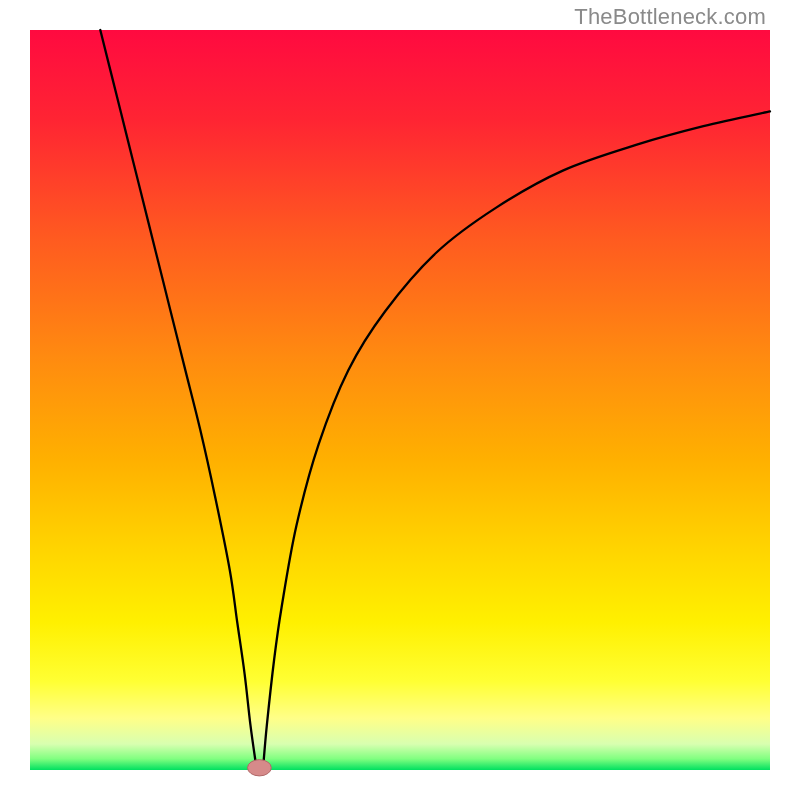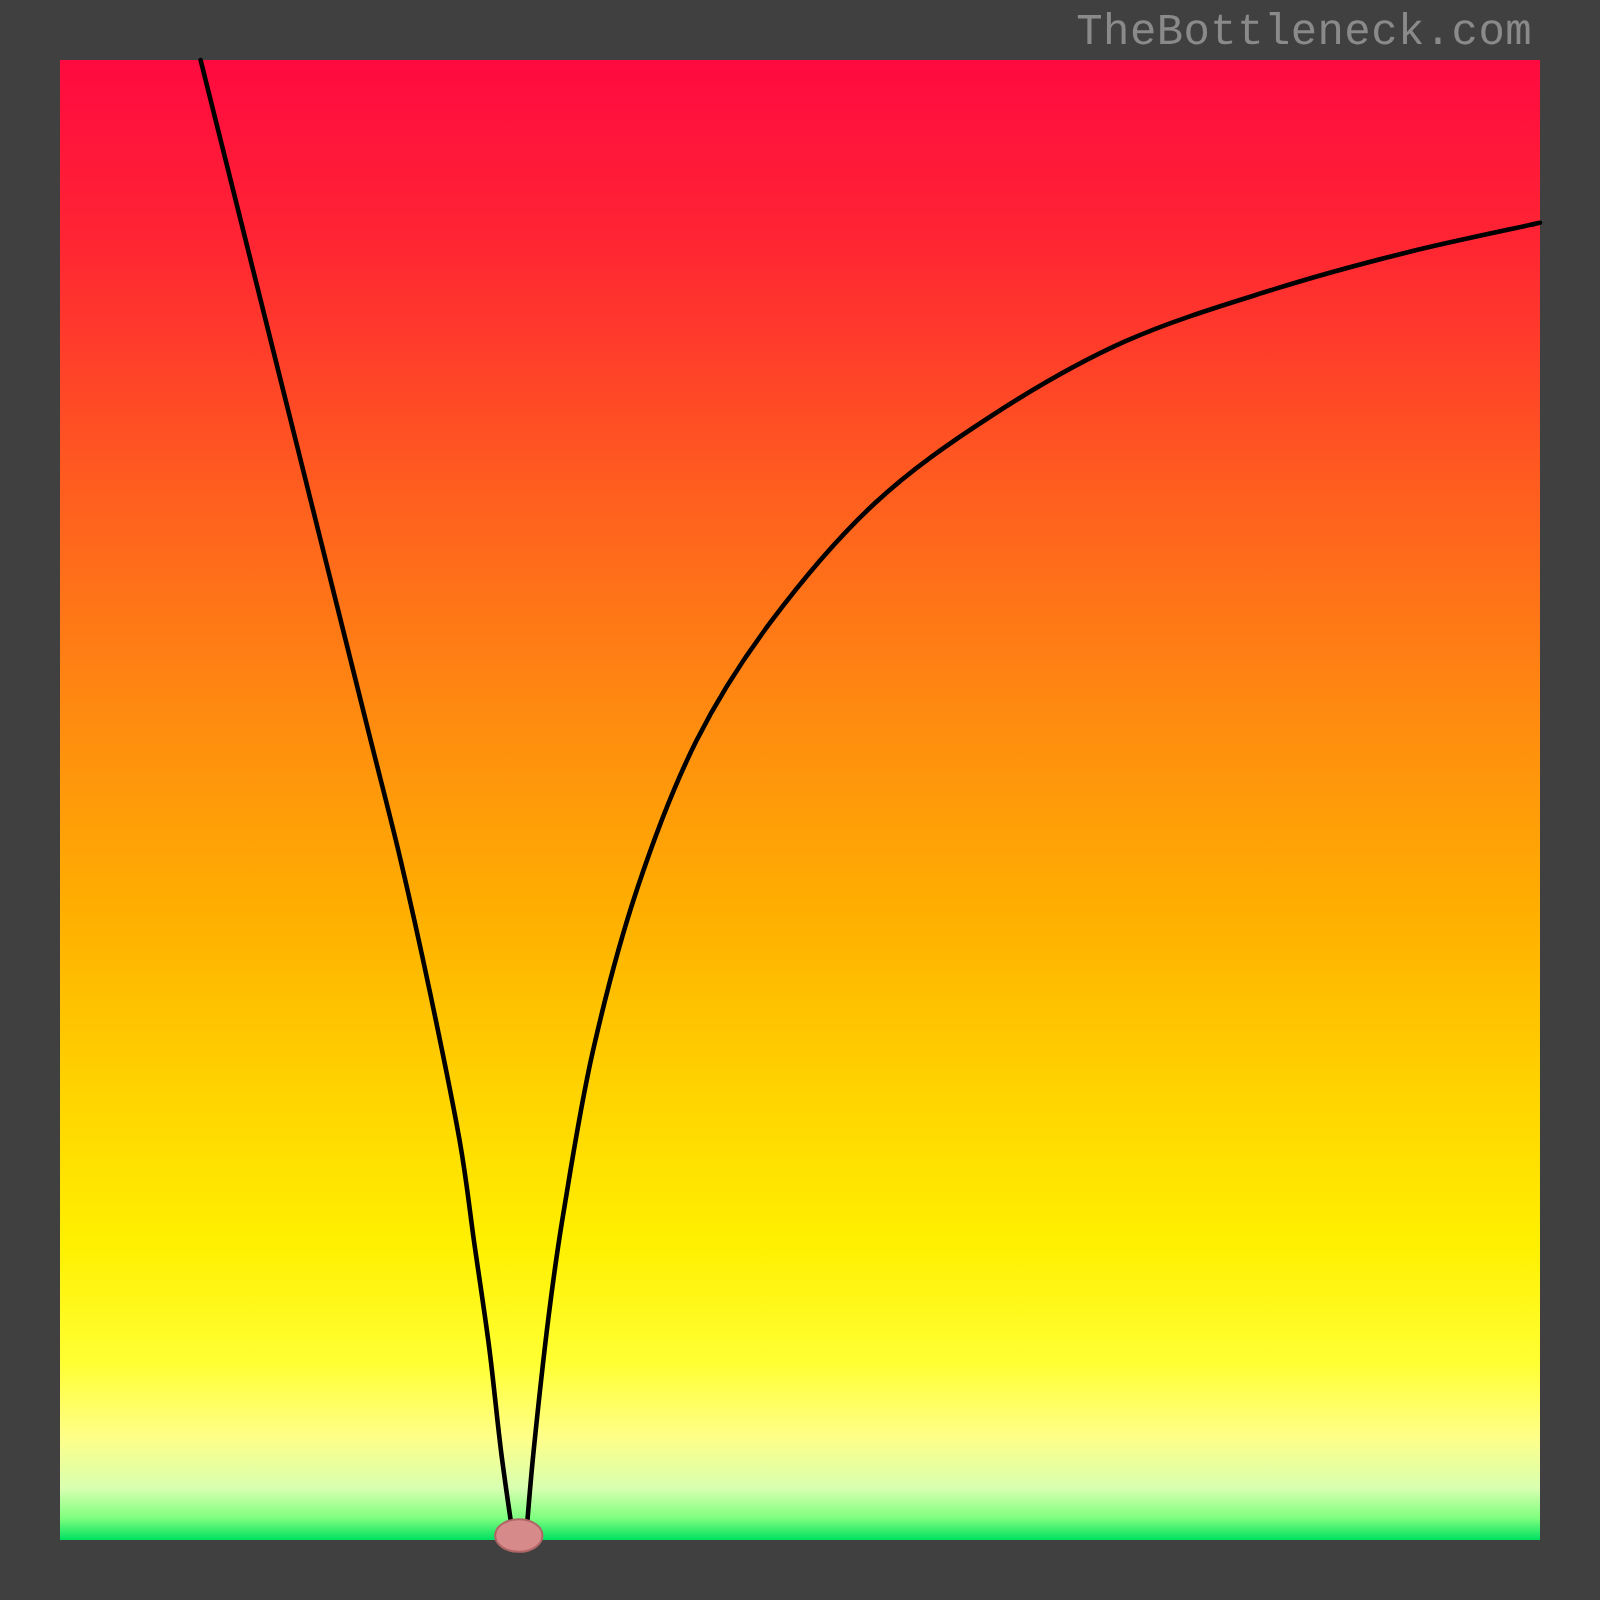--- a/index.html
+++ b/index.html
@@ -8,22 +8,21 @@
     width: 800px;
     height: 800px;
     background: #000;
     font-family: Arial, Helvetica, sans-serif;
     overflow: hidden;
   }
   .frame {
     position: relative;
     width: 800px;
     height: 800px;
-    background: #404040;
-    font-family: Liberation Mono, monospace;
+    background: #ffffff;
   }
   .plot-area {
     position: absolute;
     left: 30px;
     top: 30px;
     width: 740px;
     height: 740px;
   }
   .gradient-bg {
     position: absolute;

